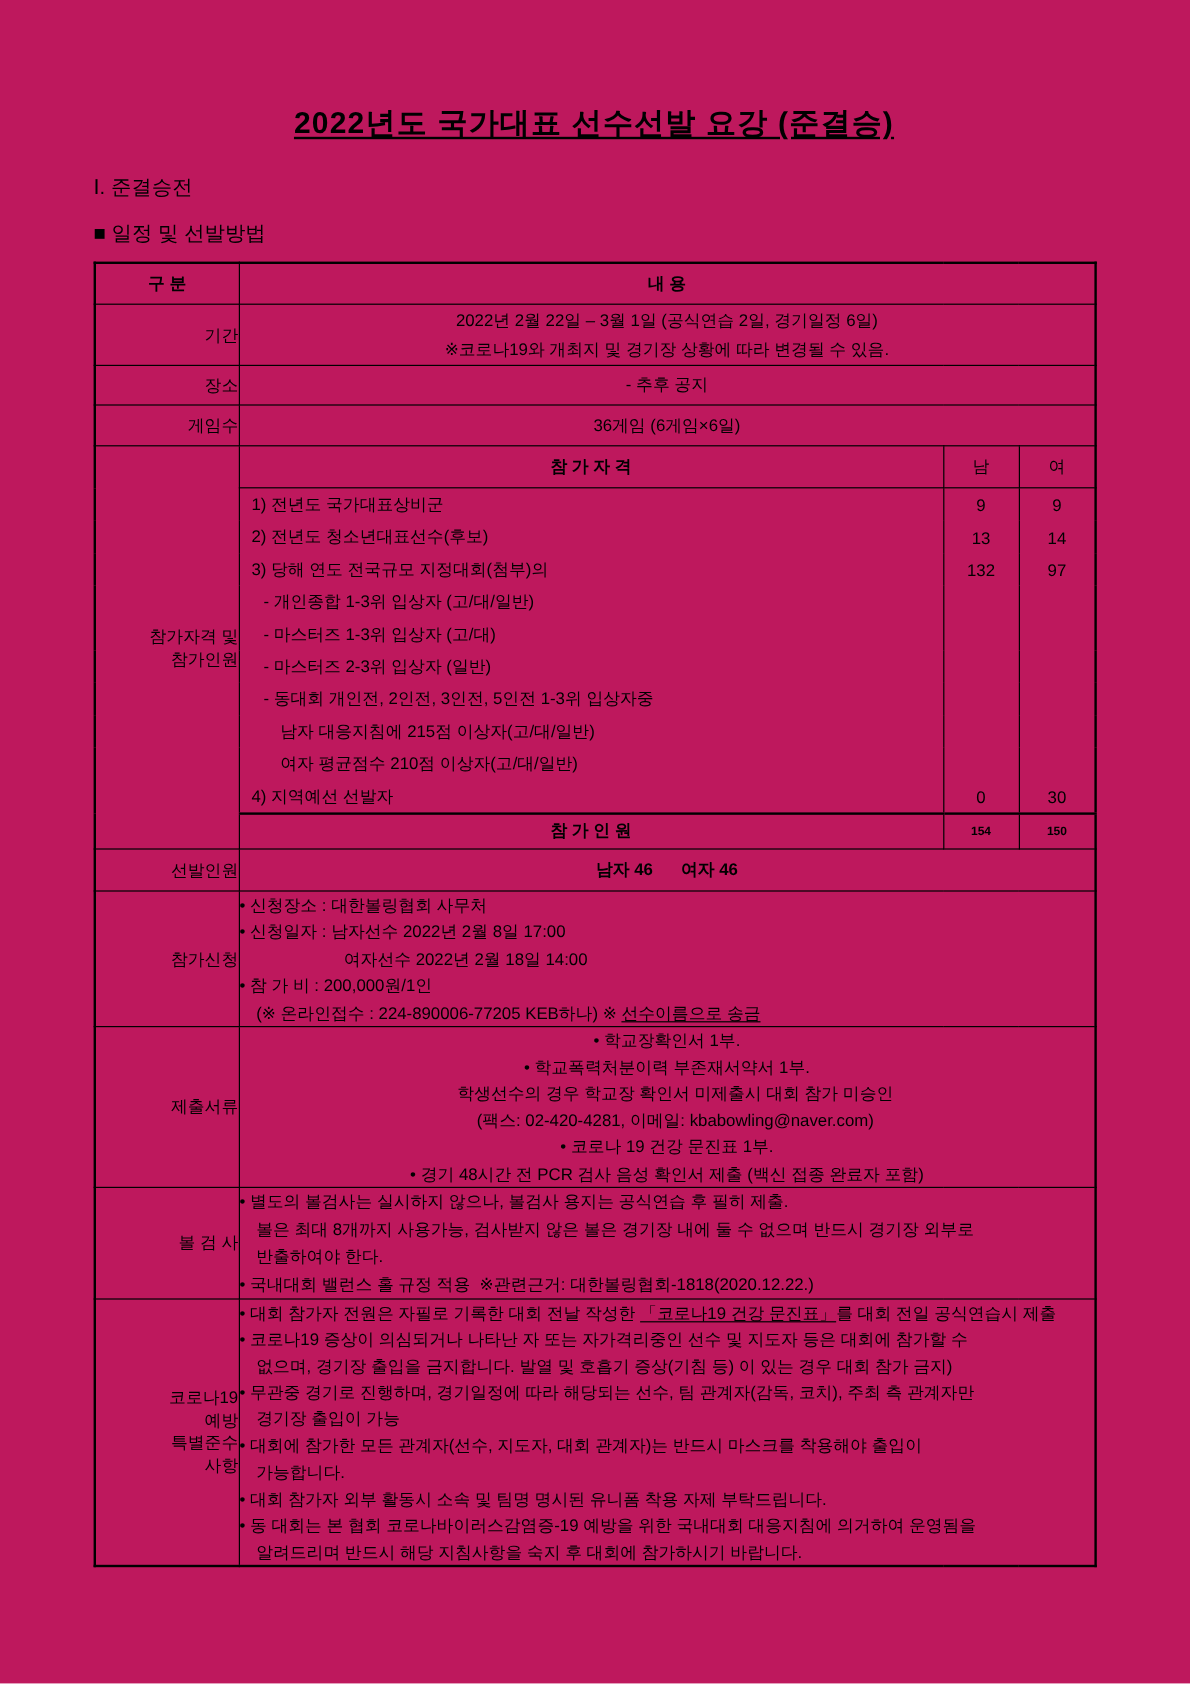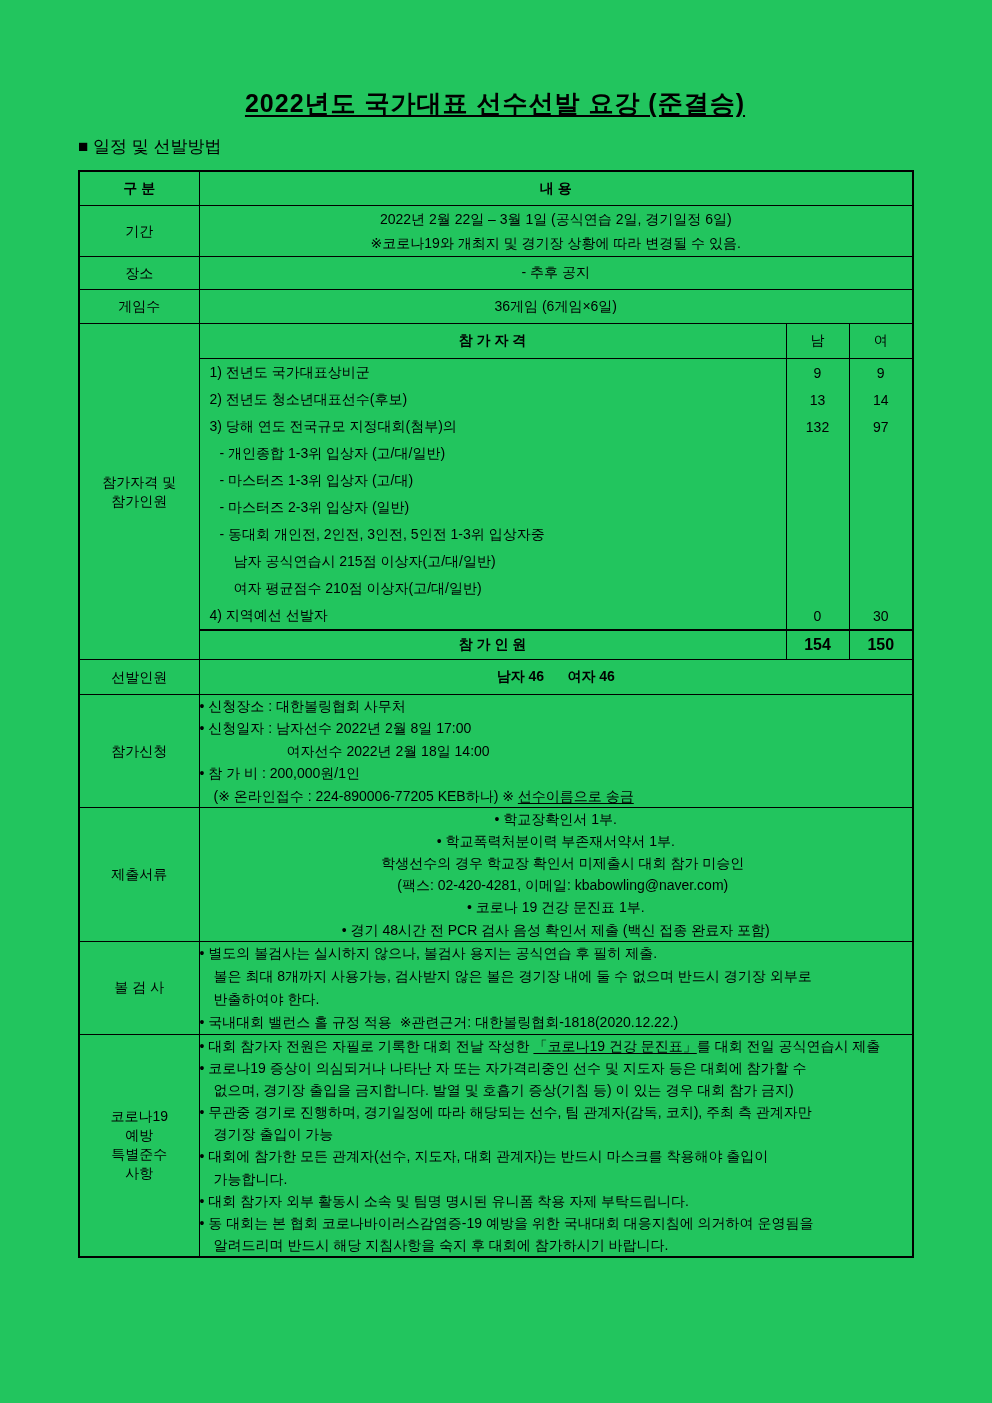--- a/index.html
+++ b/index.html
@@ -1,47 +1,47 @@
 <!DOCTYPE html>
 <html><head>
 <meta charset="utf-8">
 <style>
   html,body { margin:0; padding:0; background:#fff; }
   .page {
-    position:relative; width:992px; height:1403px; background:#22c55e; color:#000;
+    position:relative; width:992px; height:1403px; background:#be185d; color:#000;
     font-family:"Liberation Sans","DejaVu Sans",sans-serif;
     box-sizing:border-box; padding:86px 80px 0 78px; overflow:hidden;
   }
   .title { text-align:center; font-size:25px; font-weight:bold; letter-spacing:1px; line-height:34px; }
   .title .u-title { text-decoration:underline; text-underline-offset:3px; }
   .sec1 { margin-top:26px; font-size:17px; line-height:22px; }
   .sec2 { margin-top:16px; font-size:17px; line-height:22px; }
 
   table.main { border-collapse:collapse; table-layout:fixed; width:834px; margin-top:12px;
                border:2px solid #000; }
   table.main td { border:1px solid #000; font-size:14px; vertical-align:middle; padding:0; color:#000; }
 
-  td.lbl { text-align:center; line-height:19px; }
+  td.lbl { text-align:right; line-height:19px; }
   .hdr td { font-size:16px; font-weight:bold; height:33px; text-align:center; border-bottom:4px double #000; }
 
   td.cc { text-align:center; }
   .pre { white-space:pre-wrap; }
   .two-line { line-height:24px; }
 
   
   td.qtitle { font-weight:bold; font-size:15px; text-align:center; height:34px; }
   td.gh { text-align:center; height:34px; border-top:2px solid #000; }
   td.mcol { border-left:2px solid #000; }
   tr.qrow td { border-top:none; border-bottom:none; height:27px; }
   tr.qrow td.qtext { padding-left:10px; }
   tr.qrow td.qi1 { padding-left:20px; }
   tr.qrow td.qi2 { padding-left:34px; }
   tr.qrow td.val { text-align:center; }
   tr.qtotal td { border-top:2px solid #000; height:28px; font-weight:bold; }
-  tr.qtotal td.val { font-size:16px; text-align:center; }
+  tr.qtotal td.val { font-size:10px; text-align:center; }
 
   td.selval { font-weight:bold; font-size:16px; text-align:center; height:34px; }
 
   
   td.block { padding:5px 8px 4px 10px; vertical-align:middle; }
   .ln { white-space:pre-wrap; }
   .lh-apply .ln { line-height:22.4px; }
   .lh-docs .ln  { line-height:22.1px; }
   .lh-ball .ln  { line-height:23.1px; }
   .lh-covid .ln { line-height:22.1px; }
@@ -55,20 +55,21 @@
   td.h-apply { height:112px; }
   td.h-docs { height:131px;text-align:center; }
   td.h-ball { height:91px; }
   td.h-covid { height:220px;margin-left:11px; }
 </style>
 </head>
 <body>
 
 <div class="page">
   <div class="title"><span class="u-title">2022년도 국가대표 선수선발 요강 (준결승)</span></div>
+  <div class="sec1">Ⅰ. 준결승전</div>
   <div class="sec2">■ 일정 및 선발방법</div>
 
   <table class="main">
     <colgroup>
       <col style="width:120px">
         <col style="width:587px">
         <col style="width:63px">
         <col style="width:64px">
     </colgroup>
 
@@ -135,21 +136,21 @@
       <td class="qtext qi1 pre">- 마스터즈 2-3위 입상자 (일반)</td>
       <td class="val mcol"></td>
       <td class="val"></td>
     </tr>
     <tr class="qrow">
       <td class="qtext qi1 pre">- 동대회 개인전, 2인전, 3인전, 5인전 1-3위 입상자중</td>
       <td class="val mcol"></td>
       <td class="val"></td>
     </tr>
     <tr class="qrow">
-      <td class="qtext qi2 pre">남자 공식연습시 215점 이상자(고/대/일반)</td>
+      <td class="qtext qi2 pre">남자 대응지침에 215점 이상자(고/대/일반)</td>
       <td class="val mcol"></td>
       <td class="val"></td>
     </tr>
     <tr class="qrow">
       <td class="qtext qi2 pre">여자 평균점수 210점 이상자(고/대/일반)</td>
       <td class="val mcol"></td>
       <td class="val"></td>
     </tr>
     <tr class="qrow">
       <td class="qtext pre">4) 지역예선 선발자</td>

